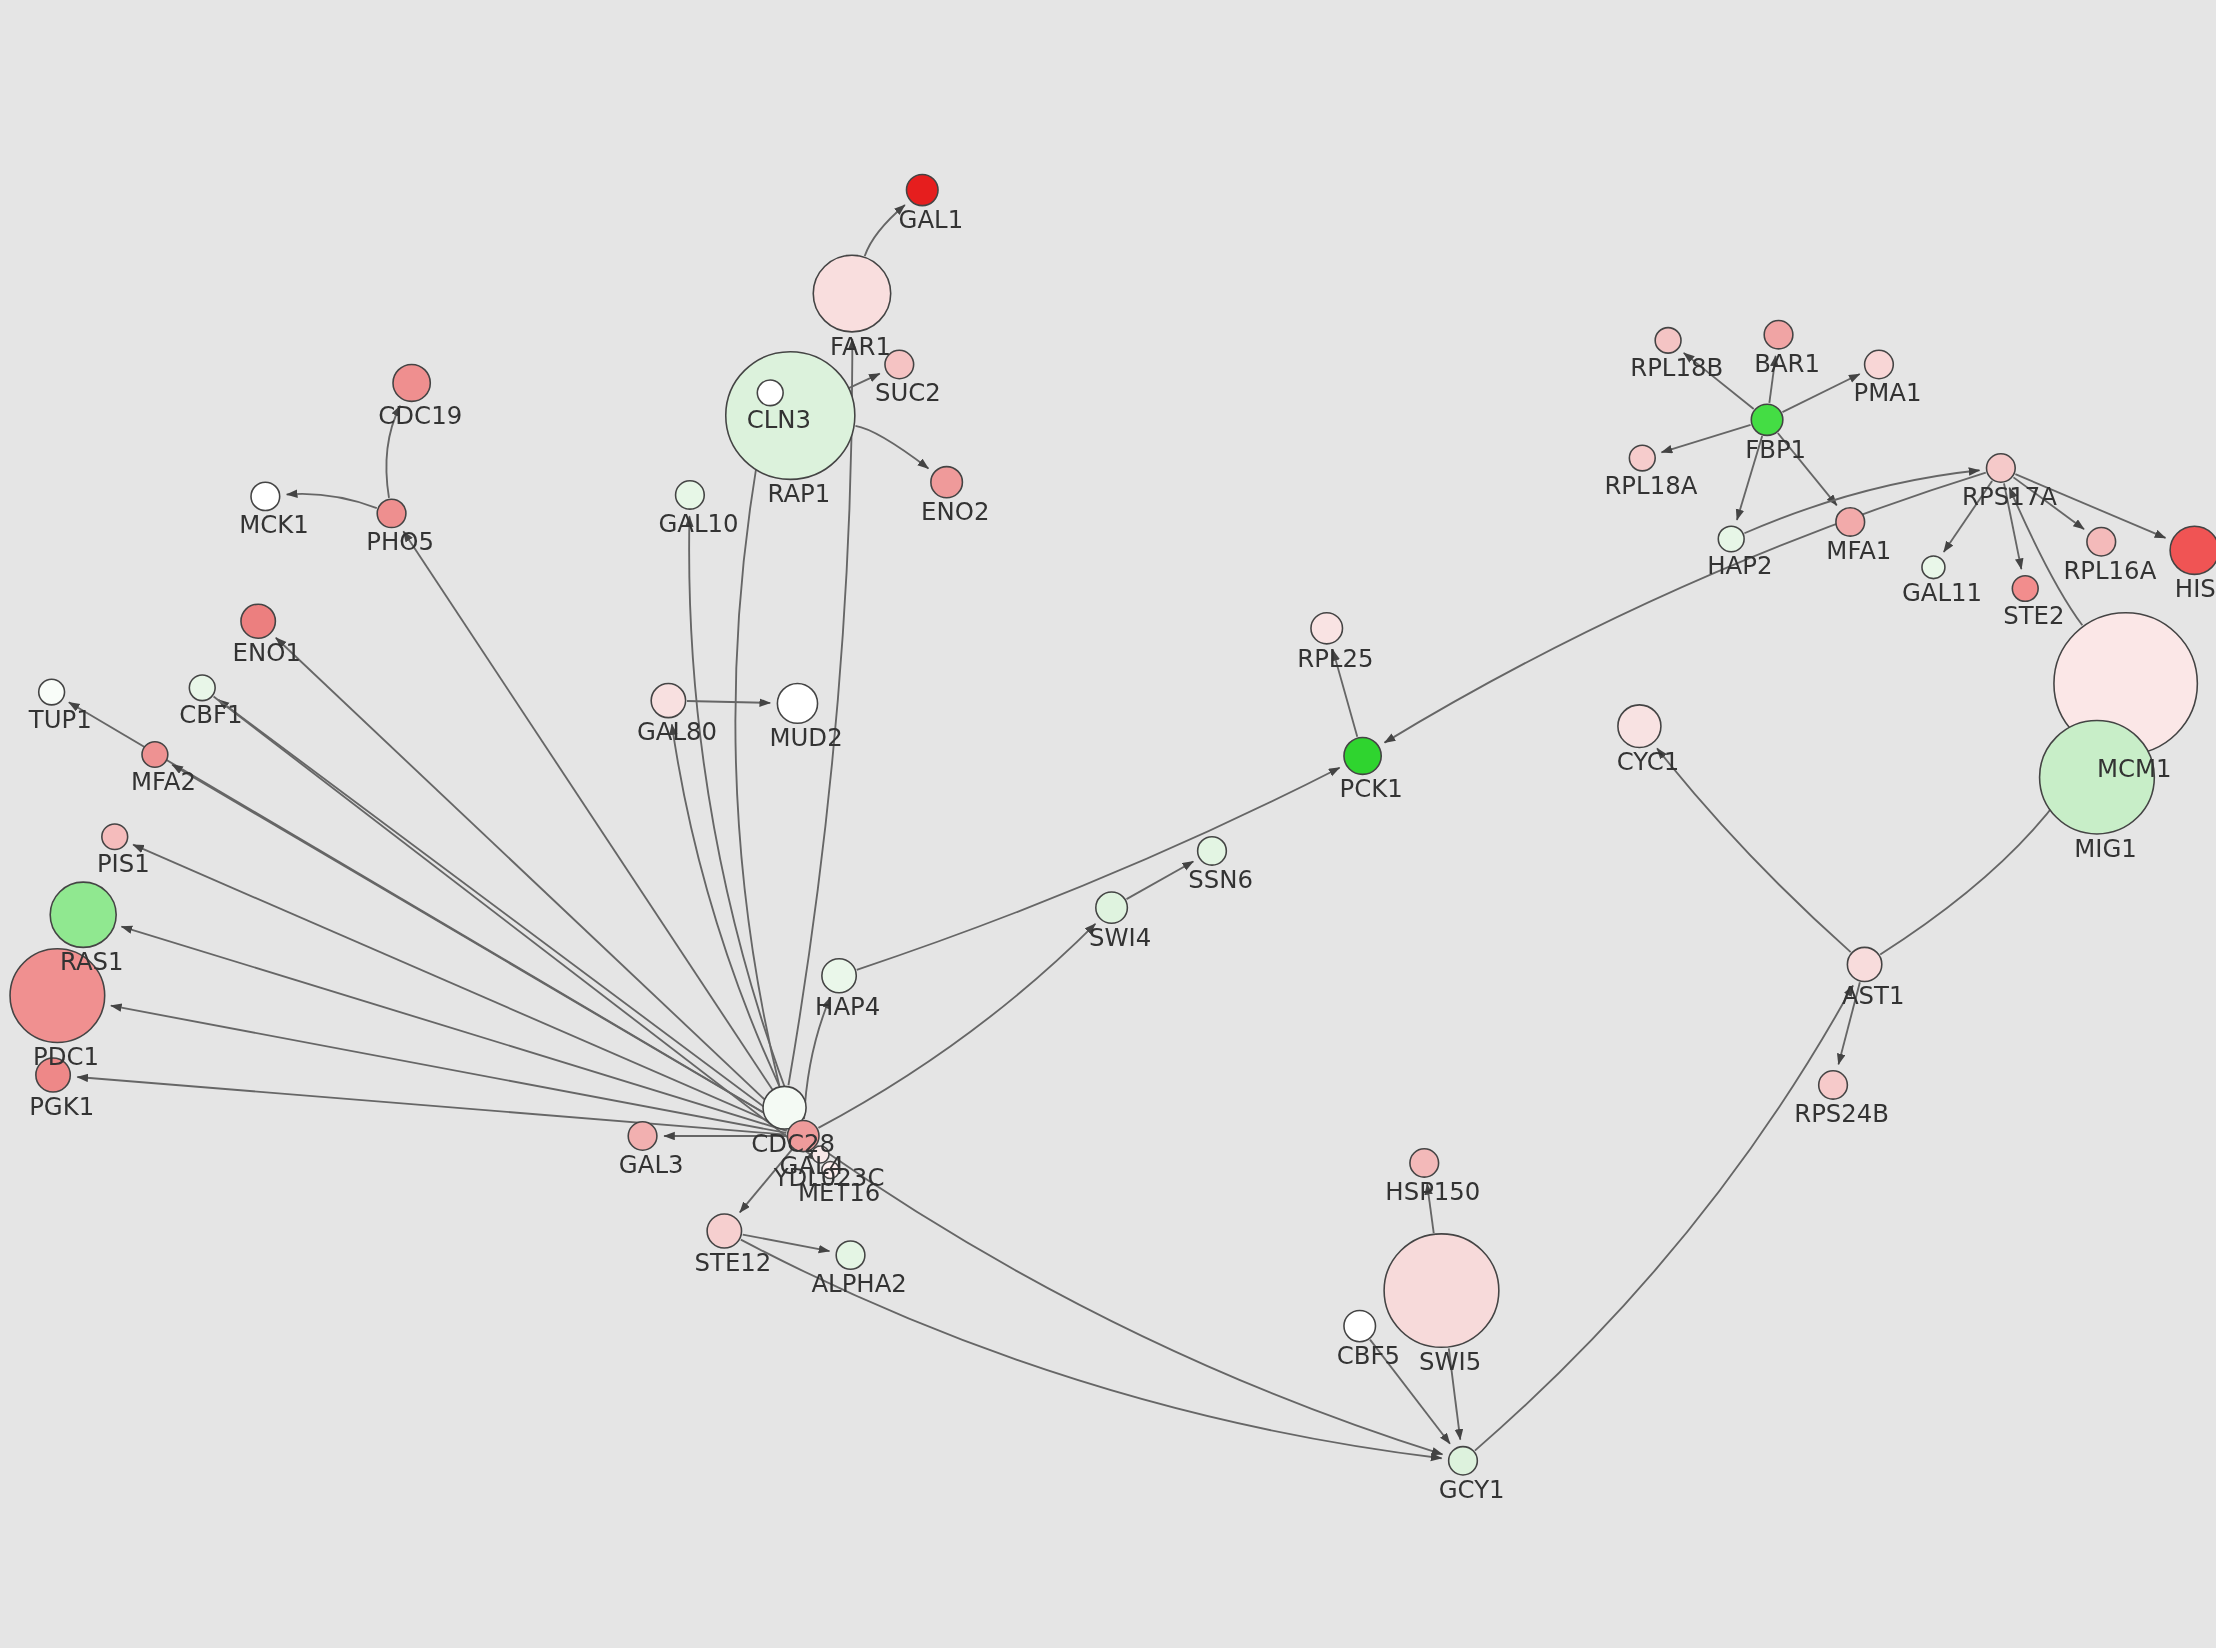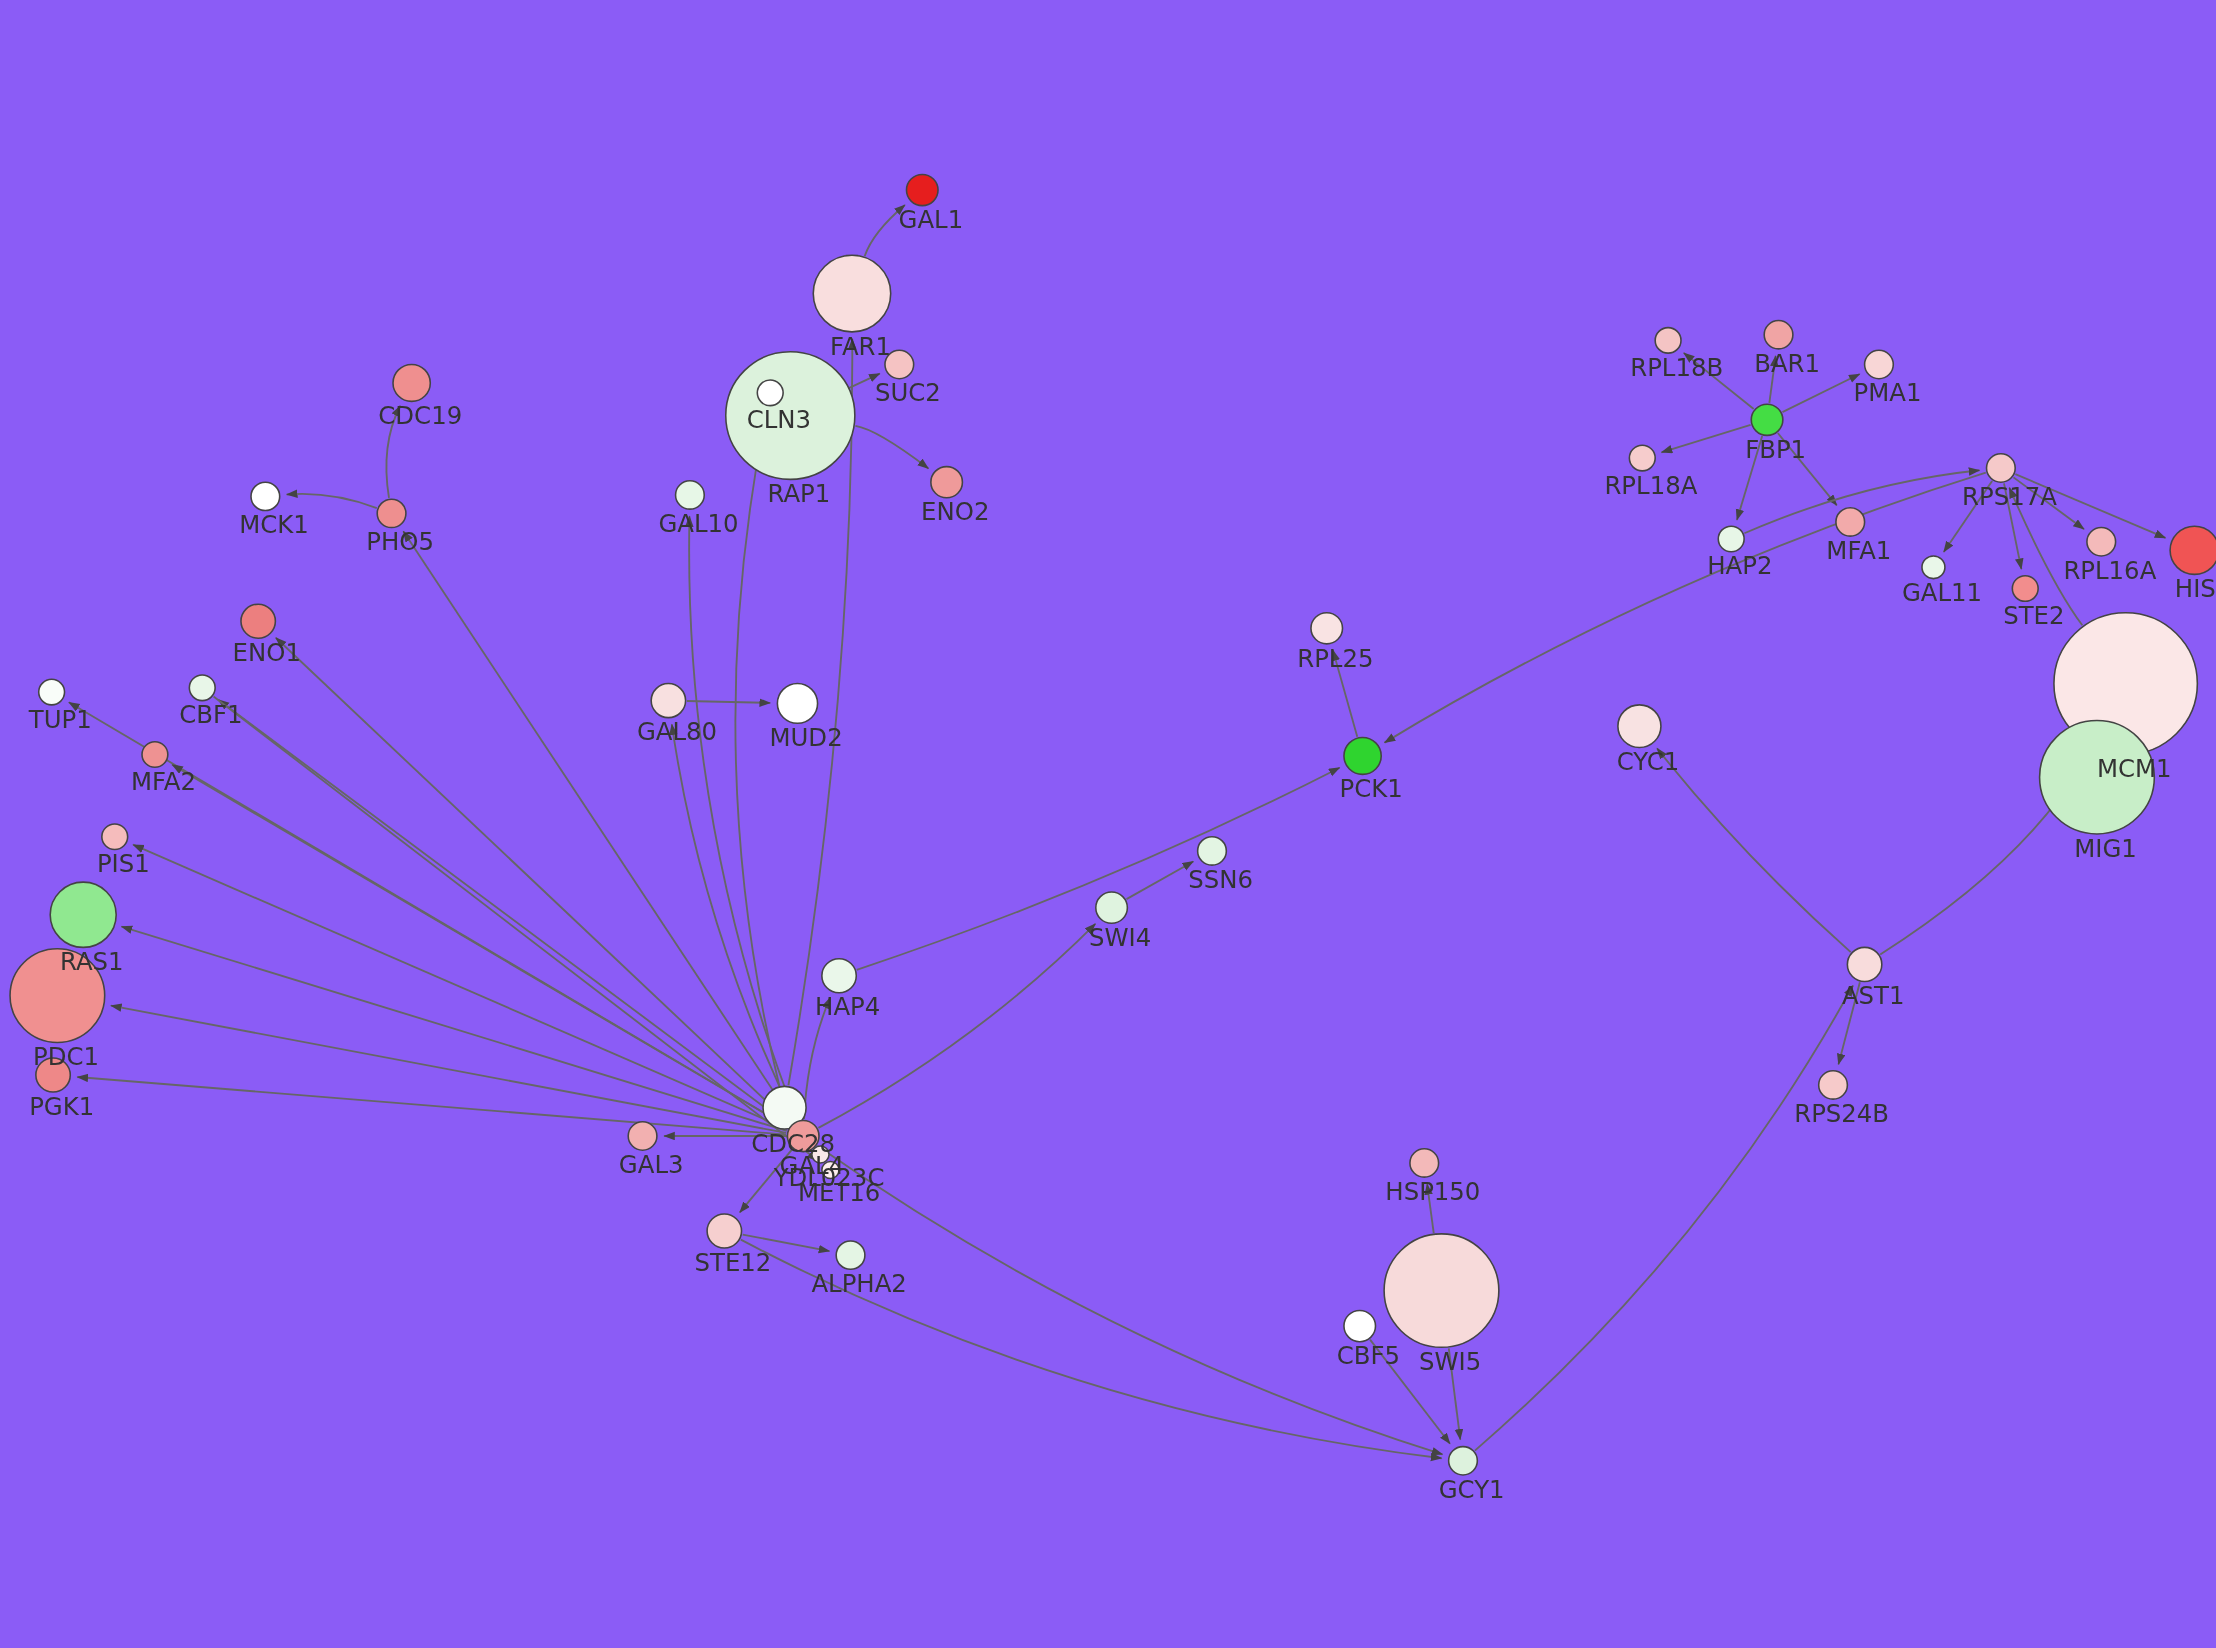--- a/index.html
+++ b/index.html
@@ -1,16 +1,16 @@
 <!DOCTYPE html>
 <html style="font-size:12.4px"><head>
 <meta charset="utf-8">
 <style>
   html,body{margin:0;padding:0;background:#ffffff;}
-  .canvas{position:relative;width:2216px;height:1648px;background:#8b5cf6;overflow:hidden;}
+  .canvas{position:relative;width:2216px;height:1648px;background:#e5e5e5;overflow:hidden;}
   svg{display:block;}
   .edge{fill:none;stroke:#666666;stroke-width:1.3;}
   .node{stroke:#444444;stroke-width:1.1;}
   .nlabel{font-family:"DejaVu Sans", sans-serif;font-size:17px;fill:#333333;}
 </style>
 </head>
 <body>
 
 <div class="canvas">
   <svg width="2216" height="1648" viewBox="0 0 1545 1162" preserveAspectRatio="none">

